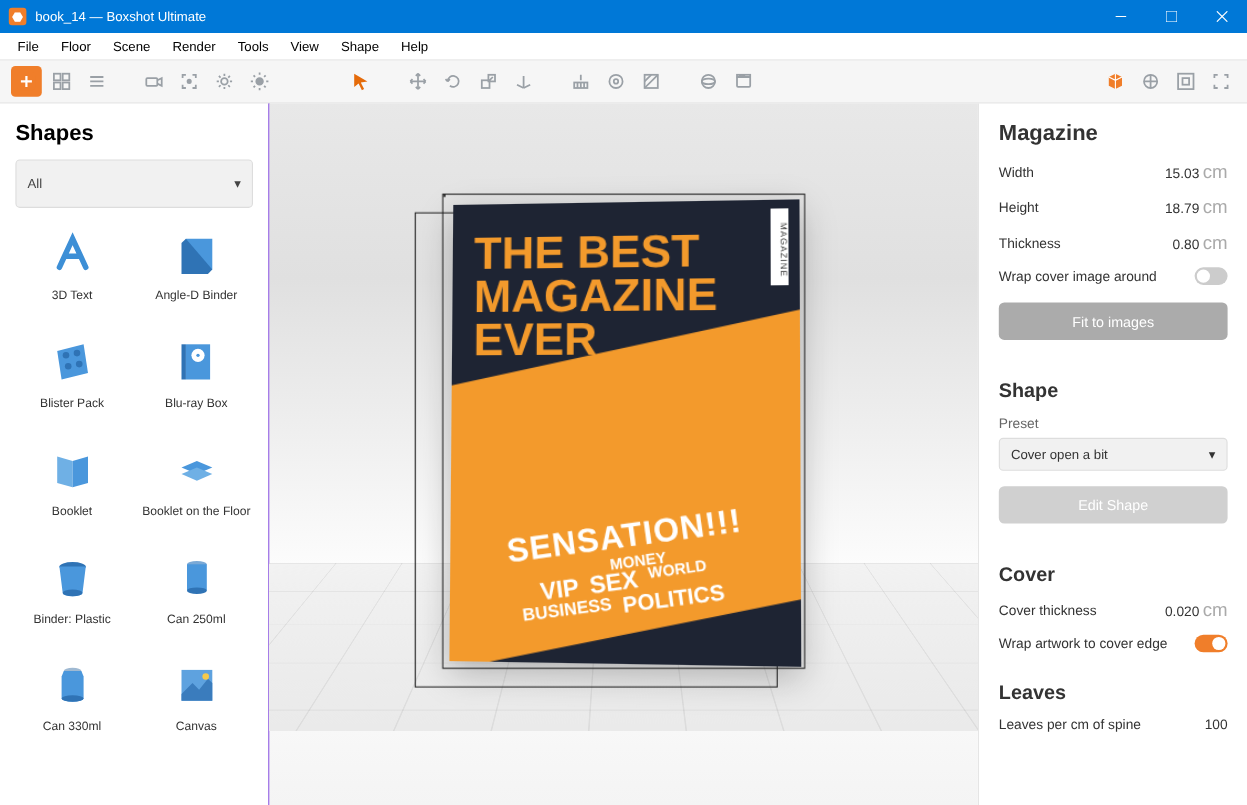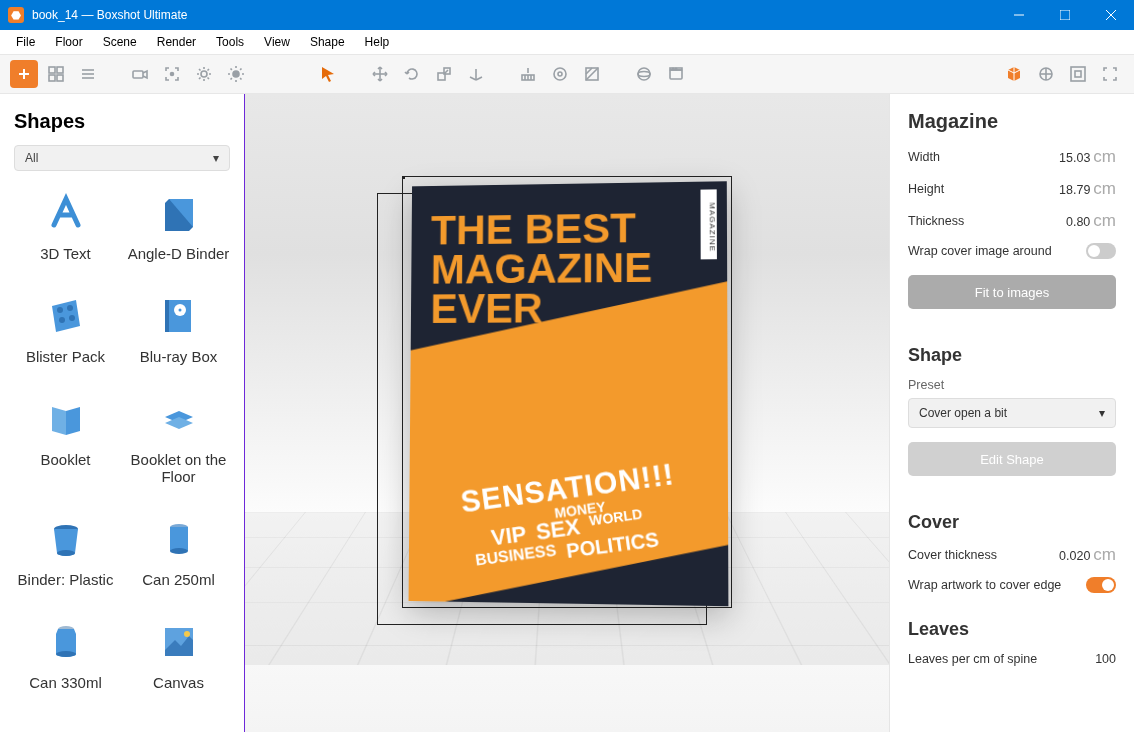--- a/index.html
+++ b/index.html
@@ -19,25 +19,25 @@
 .toolbar .tb-btn { width: 28px; height: 28px; border-radius: 4px; display:flex; align-items:center; justify-content:center; cursor:pointer; }
 .toolbar .tb-btn.active { background: #f07e2a; }
 .toolbar .tb-sep { width: 16px; }
 .toolbar .spacer { flex:1; }
 .toolbar .tb-btn svg { width:18px; height:18px; }
 
 .body { display:flex; height: calc(732px - 30px - 24px - 40px); }
 
 .left-panel { width: 245px; border-right: 1px solid #6d28d9; padding: 16px 14px; display:flex; flex-direction:column; }
 .left-panel h2 { font-size: 20px; font-weight: 600; margin-bottom: 12px; }
-.left-panel .filter { height: 26px; background: #f1f1f1; border:1px solid #ddd; border-radius:4px; display:flex; align-items:center; padding:0 10px; font-size:12px; color:#444; justify-content:space-between; margin-bottom: 18px; cursor:pointer; }
+.left-panel .filter { height: 44px; background: #f1f1f1; border:1px solid #ddd; border-radius:4px; display:flex; align-items:center; padding:0 10px; font-size:12px; color:#444; justify-content:space-between; margin-bottom: 18px; cursor:pointer; }
 .shapes-grid { display:grid; grid-template-columns: 1fr 1fr; gap: 30px 10px; overflow:hidden; }
 .shape-item { display:flex; flex-direction:column; align-items:center; gap:8px; cursor:pointer; }
 .shape-item .thumb { width: 48px; height: 48px; display:flex; align-items:center; justify-content:center; }
-.shape-item .label { font-size: 15px; color:#333; text-align:center; }
+.shape-item .label { font-size: 11px; color:#333; text-align:center; }
 
 .viewport { flex:1; position:relative; background: linear-gradient(#e8e8e8 0%, #e0e0e0 25%, #ffffff 70%, #f4f4f4 100%); overflow:hidden; }
 .floor { position:absolute; left:0; right:0; bottom:0; height:220px; background:
   repeating-linear-gradient(to right, rgba(0,0,0,0.06) 0 1px, transparent 1px 60px),
   repeating-linear-gradient(to bottom, rgba(0,0,0,0.05) 0 1px, transparent 1px 50px),
   linear-gradient(#f2f2f2,#eaeaea);
   transform: perspective(600px) rotateX(62deg); transform-origin: center top; }
 .book-wrap { position:absolute; left:50%; top:88px; transform: translateX(-50%); }
 .book { width:318px; height:420px; position:relative; perspective:900px; }
 .bbox { position:absolute; inset:-6px; border:1px solid #222; }

